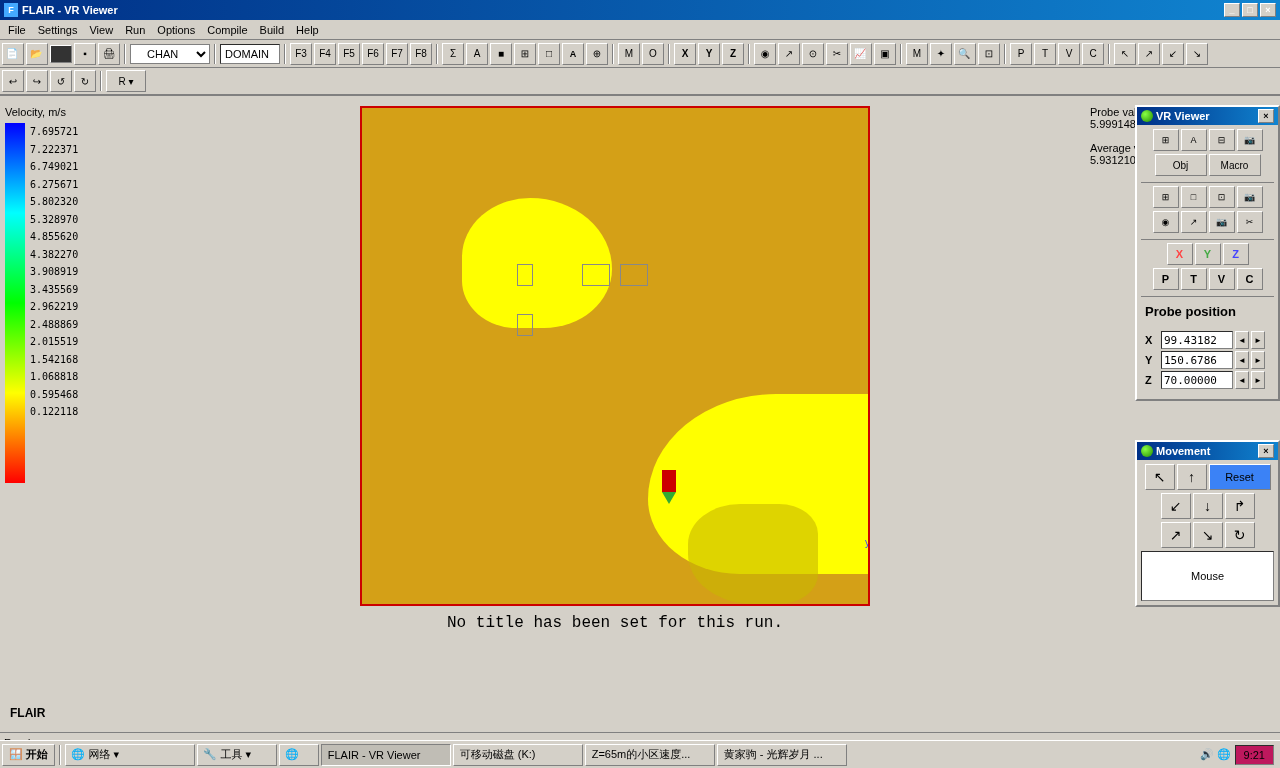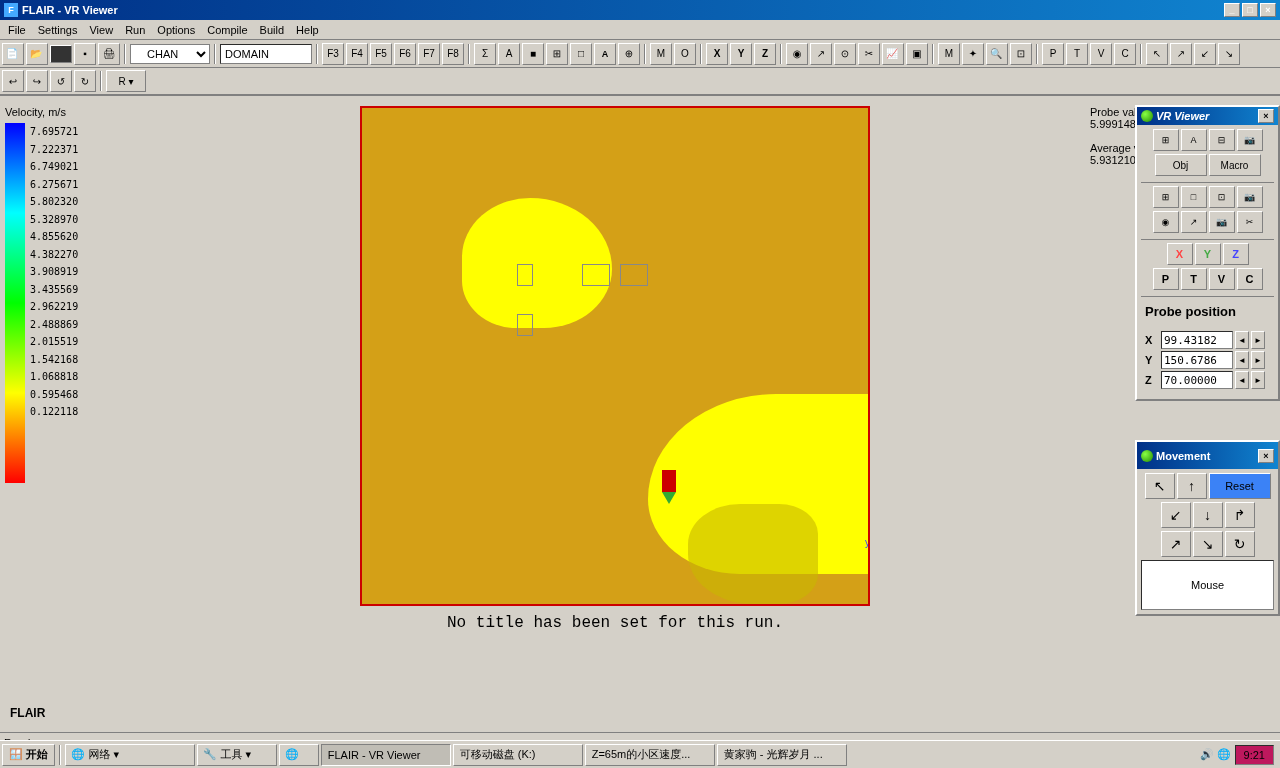--- a/index.html
+++ b/index.html
@@ -73,21 +73,21 @@
     
     .probe-pos-section { padding: 4px; }
     .probe-pos-title { font-size: 13px; font-weight: bold; margin-bottom: 12px; }
     .probe-field { display: flex; align-items: center; margin-bottom: 2px; gap: 2px; }
     .probe-field-label { width: 14px; font-size: 11px; font-weight: bold; }
     .probe-field-input { width: 72px; height: 18px; background: white; border: 1px inset #808080; font-size: 11px; padding: 0 2px; font-family: monospace; }
     .probe-arrow { width: 14px; height: 18px; background: #d4d0c8; border: 1px solid; border-color: #fff #808080 #808080 #fff; font-size: 8px; display: flex; align-items: center; justify-content: center; cursor: pointer; }
 
     
     .movement-panel { position: absolute; top: 440px; right: 0; width: 145px; background: #d4d0c8; border: 2px solid; border-color: #fff #808080 #808080 #fff; }
-    .mv-title { background: linear-gradient(to right, #003087, #1084d0); color: white; height: 27px; display: flex; align-items: center; justify-content: space-between; padding: 0 4px; font-size: 11px; font-weight: bold; }
+    .mv-title { background: linear-gradient(to right, #003087, #1084d0); color: white; height: 18px; display: flex; align-items: center; justify-content: space-between; padding: 0 4px; font-size: 11px; font-weight: bold; }
     .mv-content { padding: 4px; }
     .mv-btn-row { display: flex; gap: 2px; margin-bottom: 3px; justify-content: center; }
     .mv-btn { width: 30px; height: 26px; background: #d4d0c8; border: 1px solid; border-color: #fff #808080 #808080 #fff; font-size: 14px; text-align: center; cursor: pointer; display: flex; align-items: center; justify-content: center; }
     .mv-reset { width: 62px; height: 26px; background: #3b82f6; border: 1px solid; border-color: #fff #808080 #808080 #fff; font-size: 11px; text-align: center; cursor: pointer; display: flex; align-items: center; justify-content: center; }
     .mv-mouse { font-size: 11px; text-align: center; padding: 18px; border: 1px inset #808080; margin-top: 2px; background: white; }
 
     
     .status-bar { position: absolute; bottom: 16px; left: 0; right: 0; height: 20px; background: #d4d0c8; border-top: 1px solid #808080; display: flex; align-items: center; padding: 0 4px; font-size: 11px; }
     .flair-label { position: absolute; bottom: 48px; left: 10px; font-size: 12px; font-weight: bold; }
 
@@ -132,21 +132,21 @@
   <div class="tb-btn">📄</div>
   <div class="tb-btn">📂</div>
   <div class="tb-btn" style="background:#333;width:18px;height:18px;"></div>
   <div class="tb-btn" style="background:#d4d0c8;">▪</div>
   <div class="tb-btn">🖨</div>
   <div class="tb-separator"></div>
   <select class="tb-select" style="width:80px;">
     <option>CHAN</option>
   </select>
   <div class="tb-separator"></div>
-  <input class="tb-input" style="width: 92px;" value="DOMAIN">
+  <input class="tb-input" style="width: 60px;" value="DOMAIN">
   <div class="tb-separator"></div>
   <div class="tb-btn">F3</div>
   <div class="tb-btn">F4</div>
   <div class="tb-btn">F5</div>
   <div class="tb-btn">F6</div>
   <div class="tb-btn">F7</div>
   <div class="tb-btn">F8</div>
   <div class="tb-separator"></div>
   <div class="tb-btn">Σ</div>
   <div class="tb-btn">A</div>
@@ -261,21 +261,21 @@
       <div>5.999148</div>
       <br>
       <div>Average value</div>
       <div>5.931210</div>
     </div>
   </div>
 </div>
 
 <div class="vr-panel">
   <div class="vr-title">
-    <div style="display:flex;align-items:center;font-style:italic;">
+    <div style="display:flex;align-items:center;">
       <span class="green-circle"></span>
       <span>VR Viewer</span>
     </div>
     <div class="title-btn" style="background:#d4d0c8;color:#000;">×</div>
   </div>
   <div class="vr-content">
     <div class="vr-btn-row">
       <div class="vr-btn">⊞</div>
       <div class="vr-btn">A</div>
       <div class="vr-btn">⊟</div>

